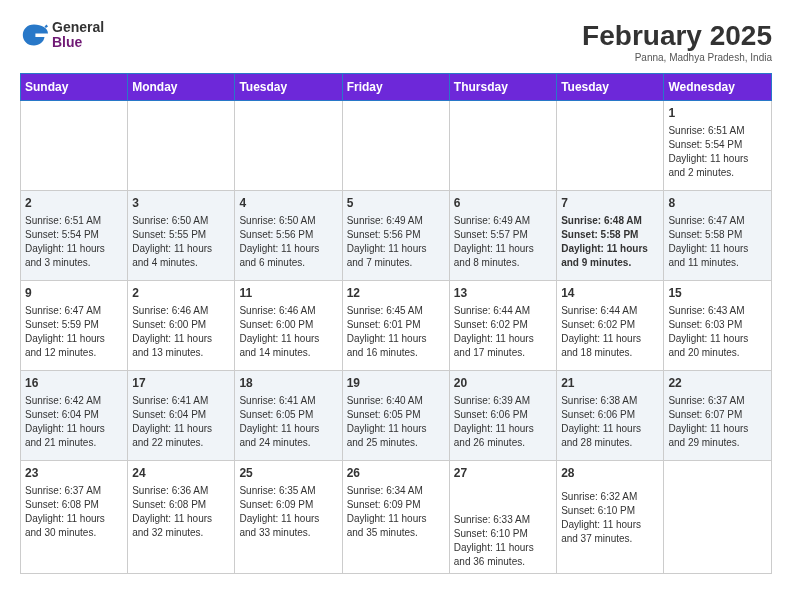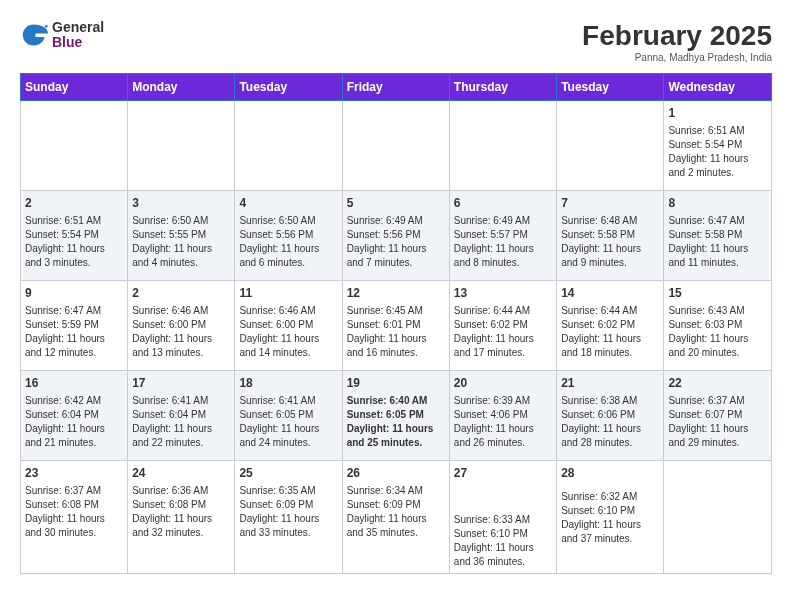--- a/index.html
+++ b/index.html
@@ -168,21 +168,21 @@
         </td>
         <td>
           <span class="day-number">6</span>
           <div class="day-info" style="white-space: pre-line;">Sunrise: 6:49 AM
 Sunset: 5:57 PM
 Daylight: 11 hours
 and 8 minutes.</div>
         </td>
         <td>
           <span class="day-number">7</span>
-          <div class="day-info" style="white-space: pre-line;">Sunrise: 6:48 AM
+          <div class="day-info" style="white-space: pre-line; font-weight: bold;">Sunrise: 6:48 AM
 Sunset: 5:58 PM
 Daylight: 11 hours
 and 9 minutes.</div>
         </td>
         <td>
           <span class="day-number">8</span>
           <div class="day-info" style="white-space: pre-line;">Sunrise: 6:47 AM
 Sunset: 5:58 PM
 Daylight: 11 hours
 and 11 minutes.</div>
@@ -256,29 +256,29 @@
         </td>
         <td>
           <span class="day-number">18</span>
           <div class="day-info" style="white-space: pre-line;">Sunrise: 6:41 AM
 Sunset: 6:05 PM
 Daylight: 11 hours
 and 24 minutes.</div>
         </td>
         <td>
           <span class="day-number">19</span>
-          <div class="day-info" style="white-space: pre-line; font-weight: bold;">Sunrise: 6:40 AM
+          <div class="day-info" style="white-space: pre-line;">Sunrise: 6:40 AM
 Sunset: 6:05 PM
 Daylight: 11 hours
 and 25 minutes.</div>
         </td>
         <td>
           <span class="day-number">20</span>
           <div class="day-info" style="white-space: pre-line;">Sunrise: 6:39 AM
-Sunset: 4:06 PM
+Sunset: 6:06 PM
 Daylight: 11 hours
 and 26 minutes.</div>
         </td>
         <td>
           <span class="day-number">21</span>
           <div class="day-info" style="white-space: pre-line;">Sunrise: 6:38 AM
 Sunset: 6:06 PM
 Daylight: 11 hours
 and 28 minutes.</div>
         </td>

